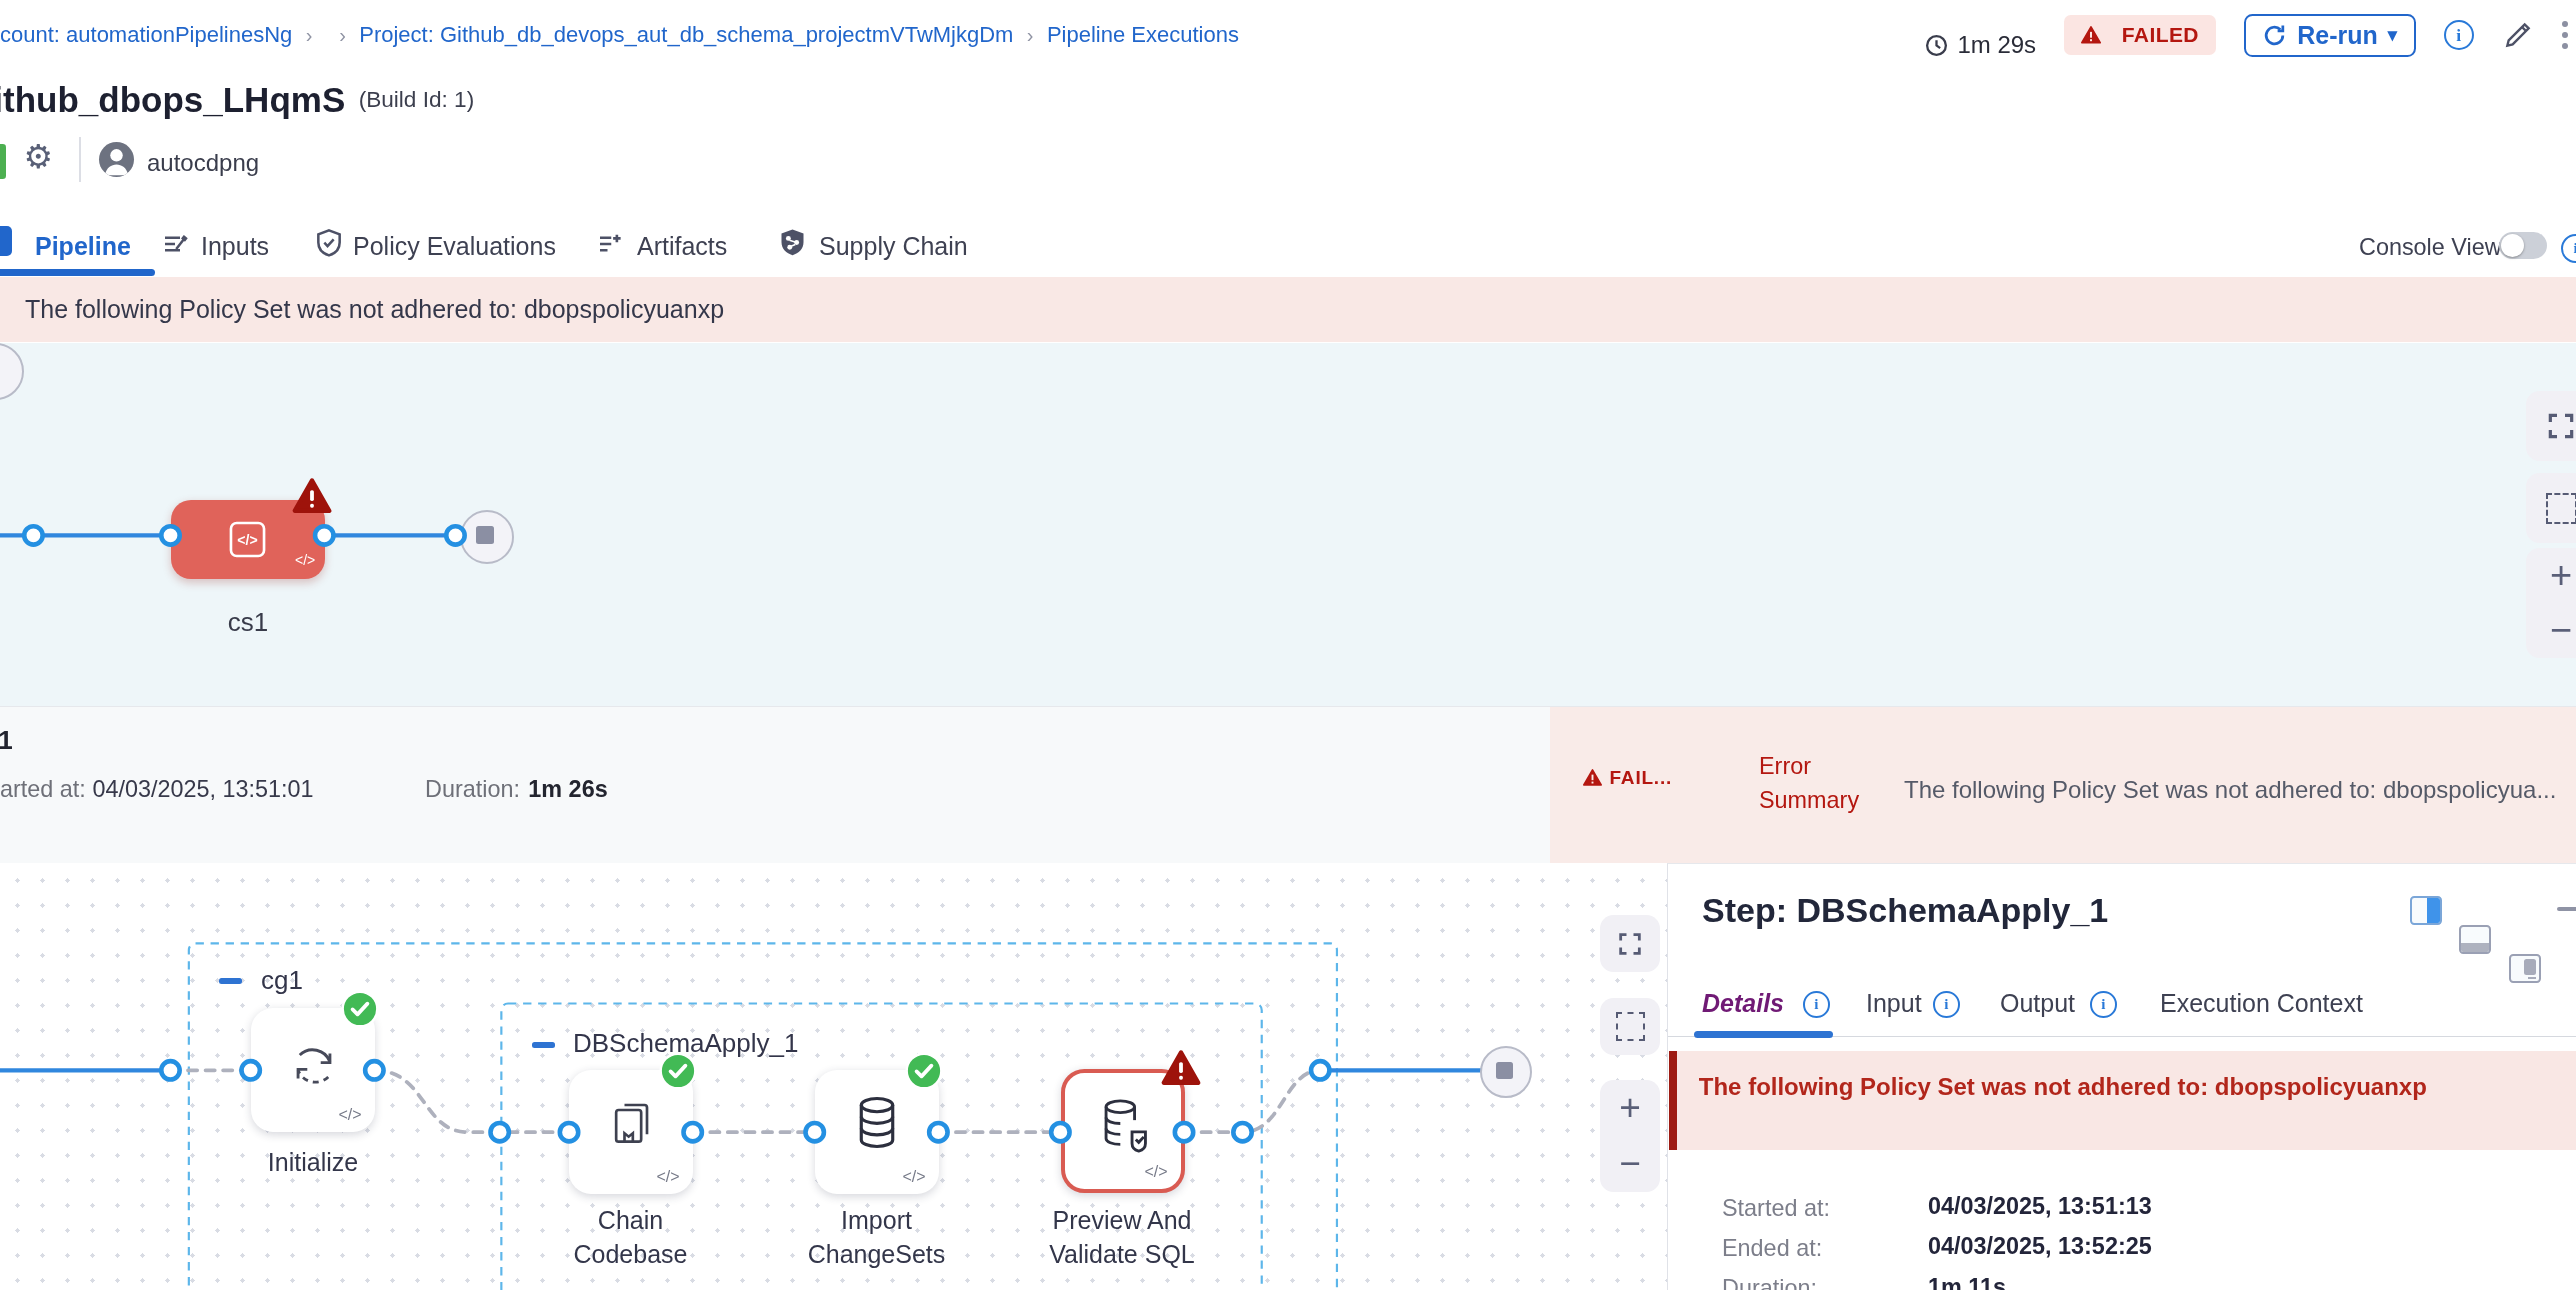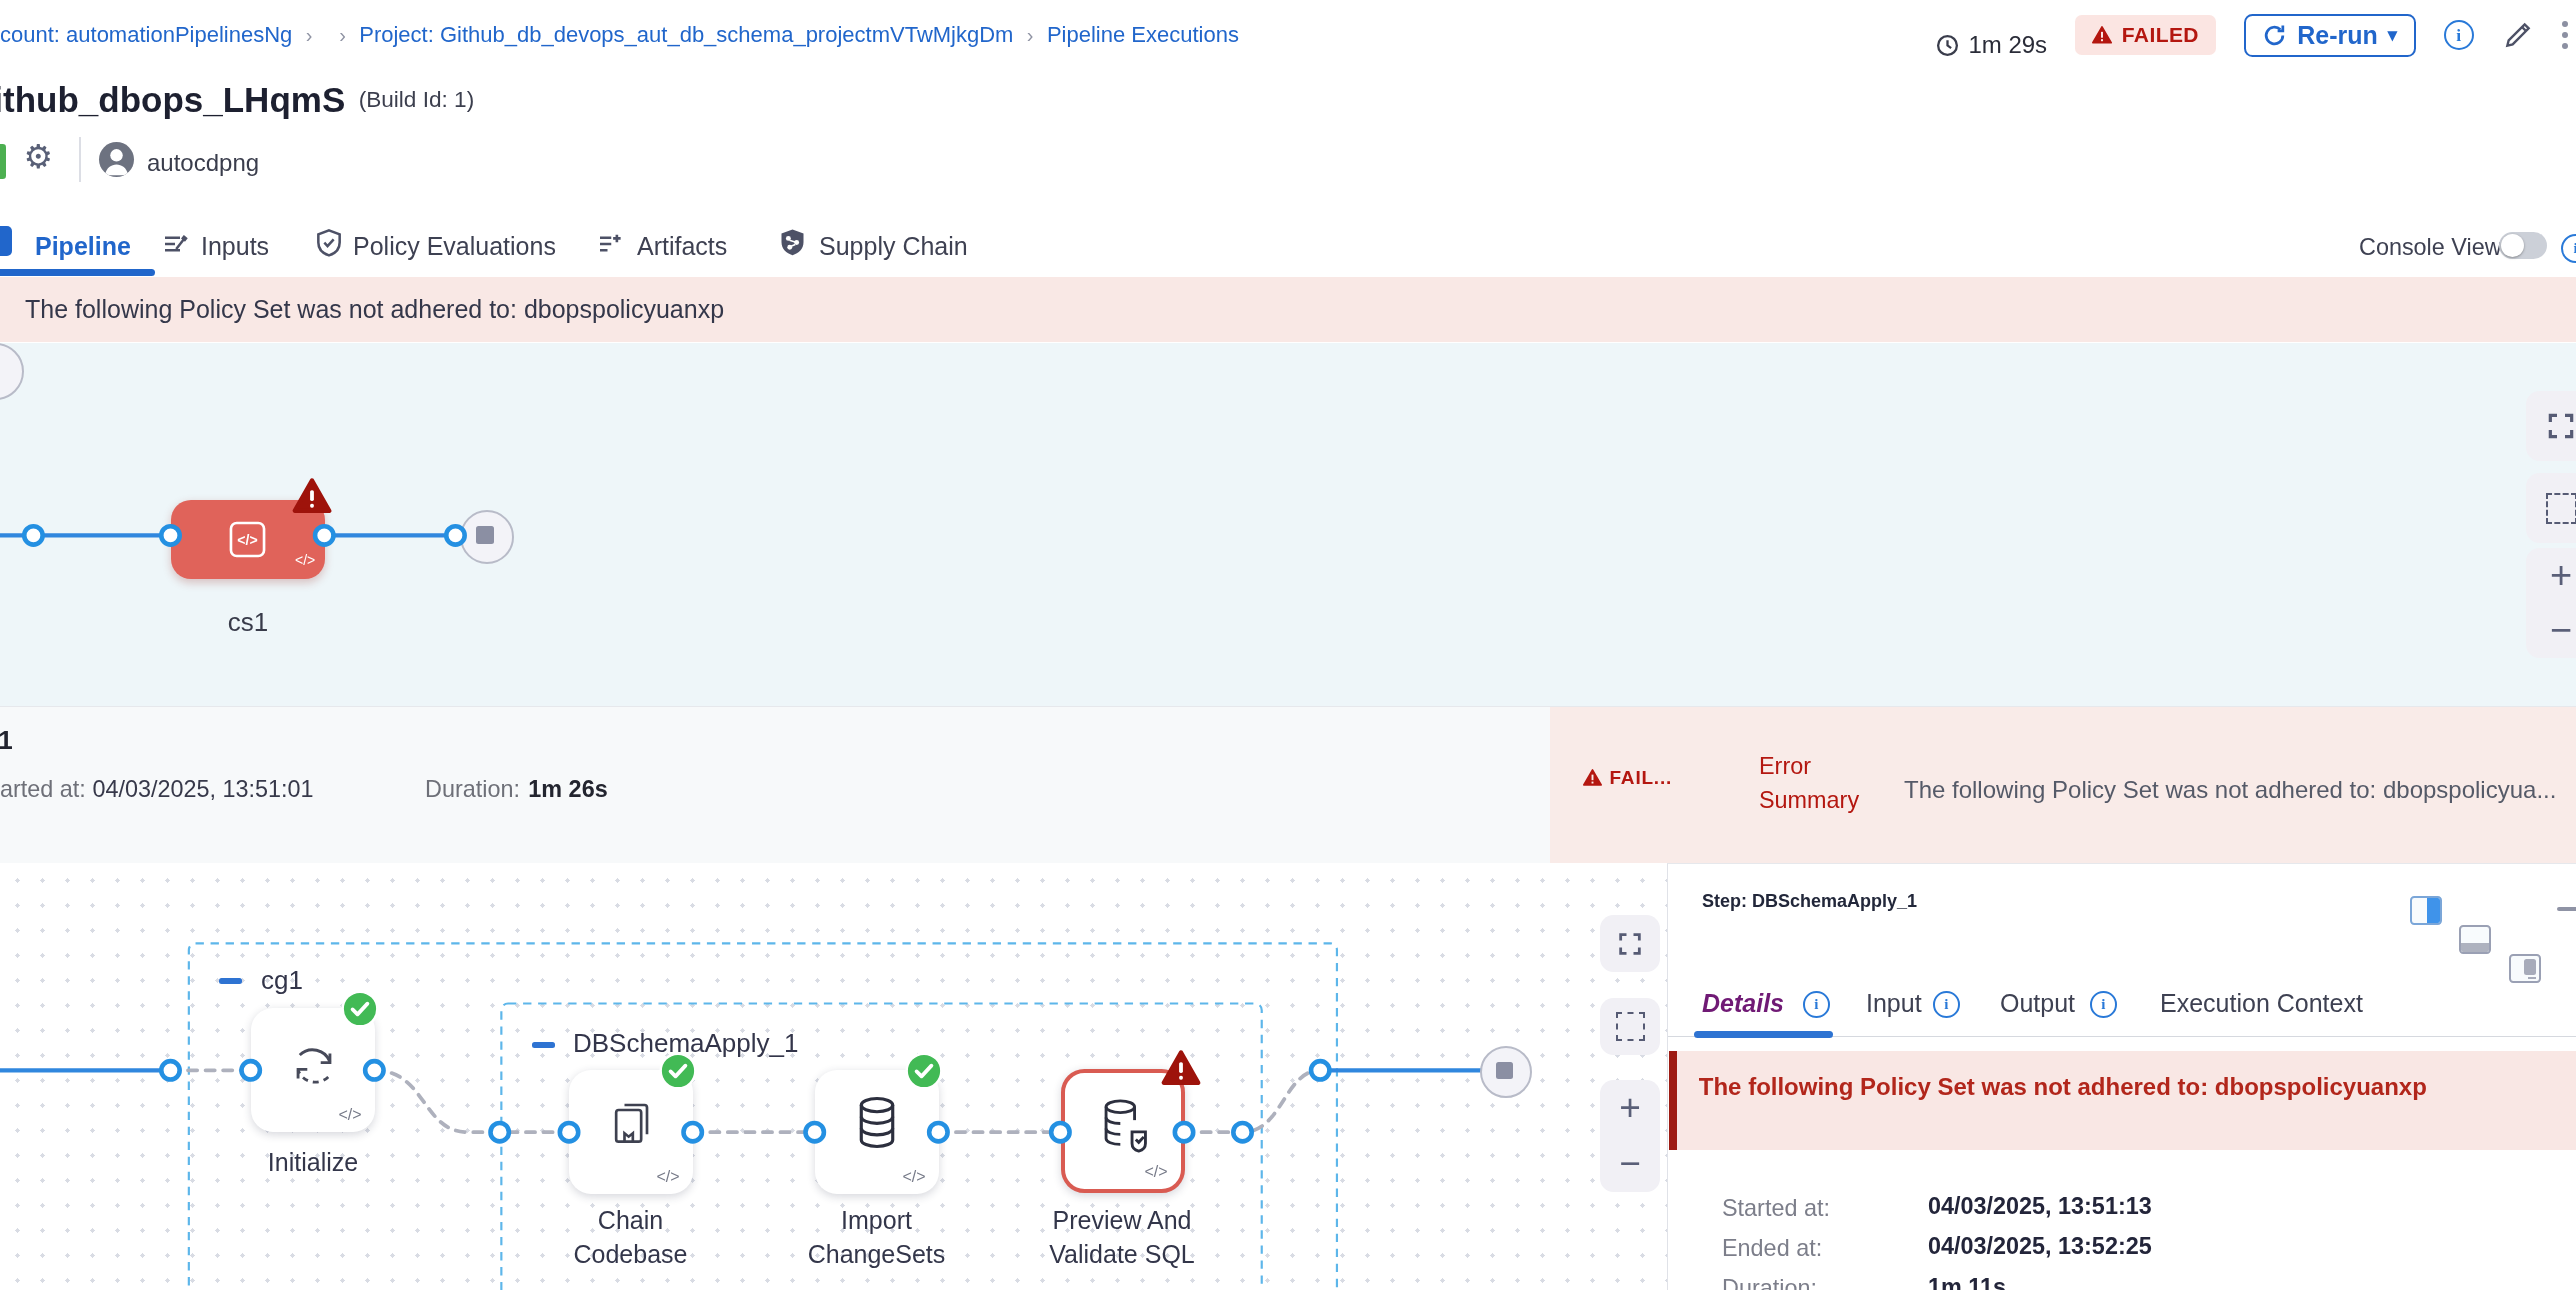--- a/index.html
+++ b/index.html
@@ -2,21 +2,21 @@
 <html style="font-size:13.4px"><head>
 <meta charset="utf-8">
 <style>
   html,body{margin:0;padding:0;}
   #app{position:relative;width:2576px;height:1291px;background:#ffffff;overflow:hidden;
        font-family:"Liberation Sans",sans-serif;color:#3a3d4c;}
   .abs{position:absolute;}
   .flex{display:flex;align-items:center;}
   .crumb{color:#2166cb;font-size:22px;white-space:nowrap;cursor:pointer;}
   .crumb-sep{color:#8f93a3;font-size:20px;margin:0 13.4px;}
-  .badge-failed{background:#fbe5e2;border-radius:6.7px;padding:8.4px 16.7px;gap:10px;}
+  .badge-failed{background:#fbe5e2;border-radius:6.7px;padding:8.4px 16.7px;gap:21px;}
   .badge-failed span{color:#b41710;font-weight:bold;font-size:21px;letter-spacing:0.4px;}
   .rerun{border:2.5px solid #2166cb;border-radius:8.4px;color:#2166cb;font-weight:bold;
          font-size:25px;padding:5px 16.7px;gap:10px;background:#fff;cursor:pointer;}
   .title{font-size:35px;font-weight:bold;color:#1d2030;white-space:nowrap;}
   .buildid{font-size:22.6px;font-weight:normal;color:#3c3f4e;margin-left:13.4px;}
   .tab{font-size:25px;color:#3e4152;white-space:nowrap;cursor:pointer;}
   .tab.active{color:#2166cb;font-weight:bold;}
   .toggle{width:48px;height:27px;background:#ccd0d8;border-radius:13.4px;position:relative;cursor:pointer;}
   .toggle .knob{position:absolute;left:1.7px;top:1.7px;width:23.4px;height:23.4px;background:#fff;border-radius:50%;
                 box-shadow:0 0.8px 2.5px rgba(0,0,0,.35);}
@@ -353,21 +353,21 @@
     <div class="abs ctrlbtn flex" style="left:1600px;top:135px;width:60px;height:57px;justify-content:center;">
       <div style="width:25px;height:25px;border:2.1px dashed #565b74;"></div>
     </div>
     <div class="abs ctrlbtn" style="left:1600px;top:217px;width:60px;height:112px;">
       <div class="flex" style="height:56px;justify-content:center;font-size:37px;">+</div>
       <div class="flex" style="height:56px;justify-content:center;font-size:37px;">−</div>
     </div>
   </div>
 
   <div class="abs rpanel" style="left:1667px;top:863px;width:909px;height:428px;">
-    <span class="abs" style="left:34px;top:27px;font-size:18px;font-weight:600;color:#22273a;">Step: DBSchemaApply_1</span>
+    <span class="abs" style="left:34px;top:27px;font-size:34px;font-weight:600;color:#22273a;">Step: DBSchemaApply_1</span>
 
     <div class="abs layout-ico" style="left:742px;top:32px;border-color:#7ba6d8;">
       <div style="position:absolute;right:0;top:0;width:13.4px;height:100%;background:#3f93ea;"></div>
     </div>
     <div class="abs layout-ico" style="left:791px;top:32px;">
       <div style="position:absolute;left:0;bottom:0;width:100%;height:9.2px;background:#aeb2bf;"></div>
     </div>
     <div class="abs layout-ico" style="left:841px;top:32px;">
       <div style="position:absolute;right:3.3px;top:3.3px;width:11.7px;height:16px;background:#a7abba;border-radius:2.5px;"></div>
       <div style="position:absolute;right:3.3px;bottom:1.7px;width:7.5px;height:2.5px;background:#a7abba;"></div>

